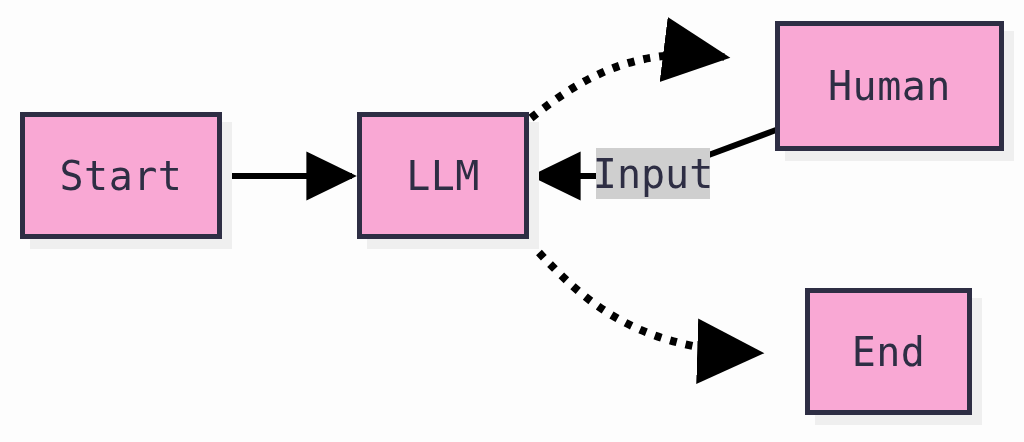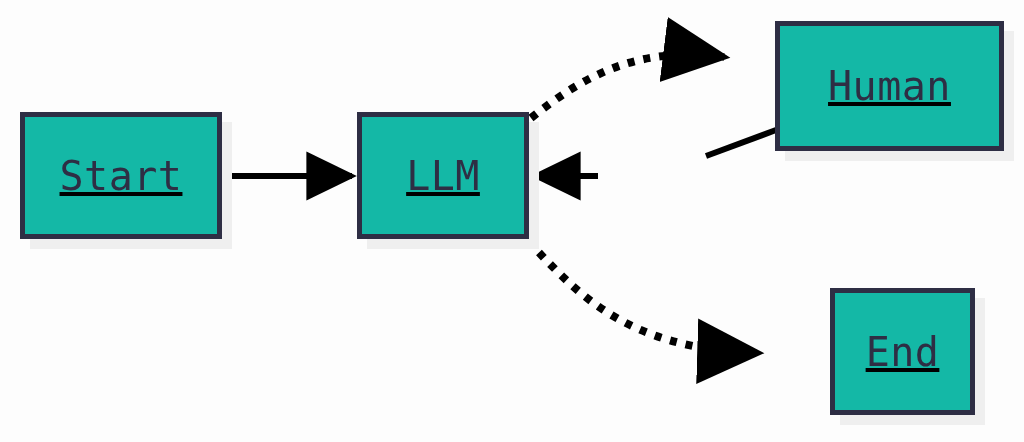--- a/index.html
+++ b/index.html
@@ -18,27 +18,26 @@
   #graph-svg {
     position: absolute;
     left: 0;
     top: 0;
     width: 1024px;
     height: 442px;
   }
   .node-box {
     position: absolute;
     box-sizing: border-box;
-    background: #14b8a6;
+    background: #f9a8d4;
     border: 5px solid #2e2e44;
     display: flex;
     align-items: center;
     justify-content: center;
     box-shadow: 10px 10px 0 0 #efefef;
-    text-decoration: underline;
   }
   .node-label {
     color: #2e2e44;
     font-size: 40px;
     line-height: 1;
     letter-spacing: 0.5px;
     white-space: nowrap;
   }
   .edge-label {
     position: absolute;
@@ -92,18 +91,19 @@
   </div>
 
   <div class="node-box" style="left:20px; top:112px; width:202px; height:127px;">
     <span class="node-label">Start</span>
   </div>
 
   <div class="node-box" style="left:775px; top:21px; width:229px; height:130px;">
     <span class="node-label">Human</span>
   </div>
 
-  <div class="node-box" style="left:830px; top:288px; width:145px; height:127px;">
+  <div class="node-box" style="left:805px; top:288px; width:167px; height:127px;">
     <span class="node-label">End</span>
   </div>
 
+  <div class="edge-label" style="left:596px; top:148px; width:114px; height:51px;">Input</div>
 
 </div>
 
 </body></html>

